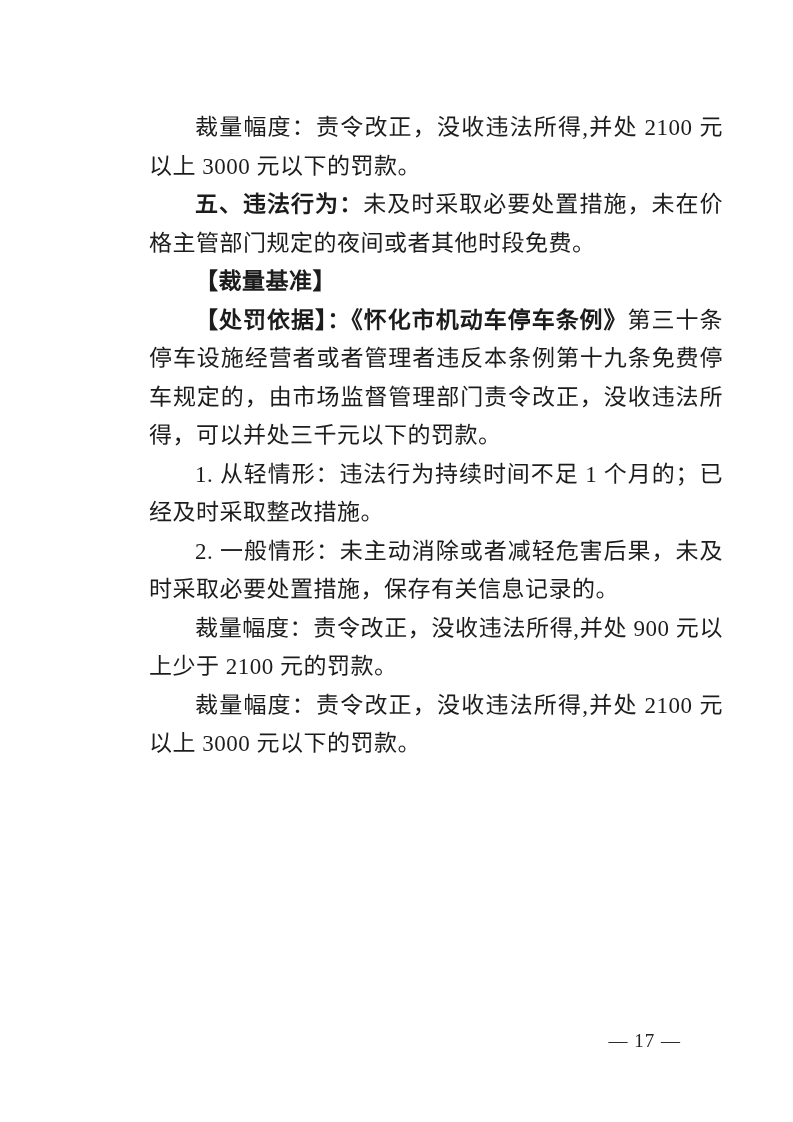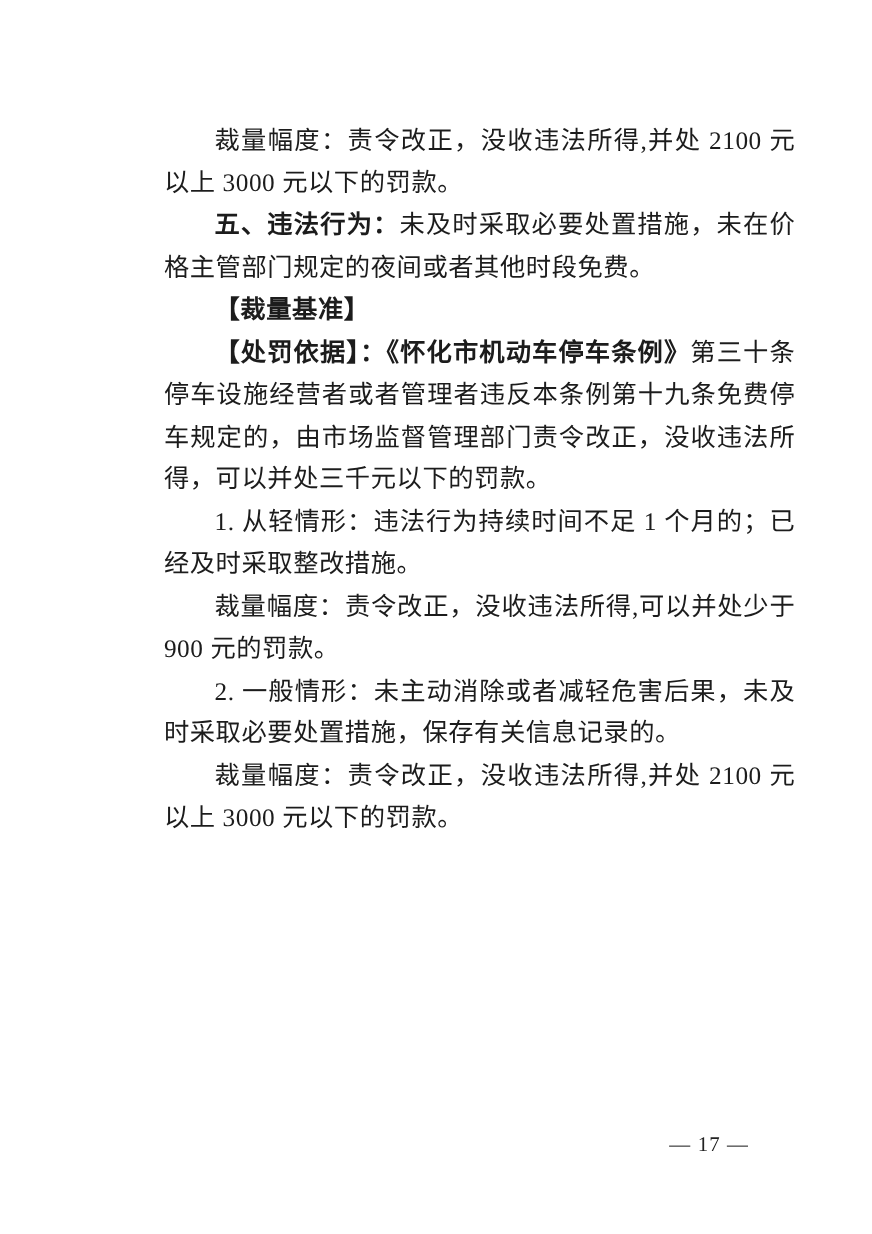--- a/index.html
+++ b/index.html
@@ -55,20 +55,20 @@
 </head>
 <body>
 
 <div class="page">
   <div class="doc-body">
       <p class="indent"><span class="run-normal">裁量幅度：责令改正，没收违法所得,并处 2100 元以上 3000 元以下的罚款。</span></p>
       <p class="indent"><span class="run-bold">五、违法行为：</span><span class="run-normal">未及时采取必要处置措施，未在价格主管部门规定的夜间或者其他时段免费。</span></p>
       <p class="indent"><span class="run-bold">【裁量基准】</span></p>
       <p class="indent"><span class="run-bold">【处罚依据】：《怀化市机动车停车条例》</span><span class="run-normal">第三十条　停车设施经营者或者管理者违反本条例第十九条免费停车规定的，由市场监督管理部门责令改正，没收违法所得，可以并处三千元以下的罚款。</span></p>
       <p class="indent"><span class="run-normal">1. 从轻情形：违法行为持续时间不足 1 个月的；已经及时采取整改措施。</span></p>
-      <p class="indent"><span class="run-normal">裁量幅度：责令改正，没收违法所得,可以并处少于 900 元的罚款。</span></p>
       <p class="indent"><span class="run-normal">2. 一般情形：未主动消除或者减轻危害后果，未及时采取必要处置措施，保存有关信息记录的。</span></p>
+      <p class="indent"><span class="run-normal">裁量幅度：责令改正，没收违法所得,并处 900 元以上少于 2100 元的罚款。</span></p>
       <p class="indent"><span class="run-normal">裁量幅度：责令改正，没收违法所得,并处 2100 元以上 3000 元以下的罚款。</span></p>
     </div>
   <div class="footer">
     <span>— 17 —</span>
   </div>
 </div>
 
 </body></html>

